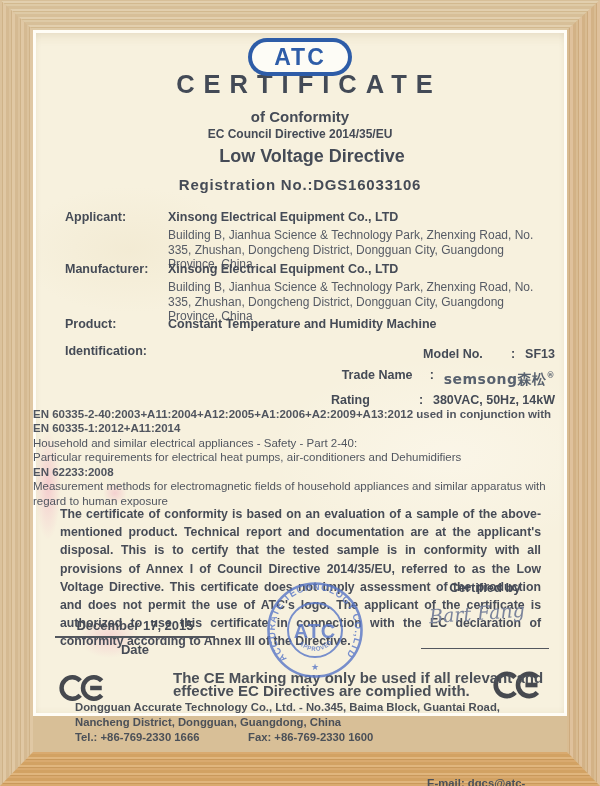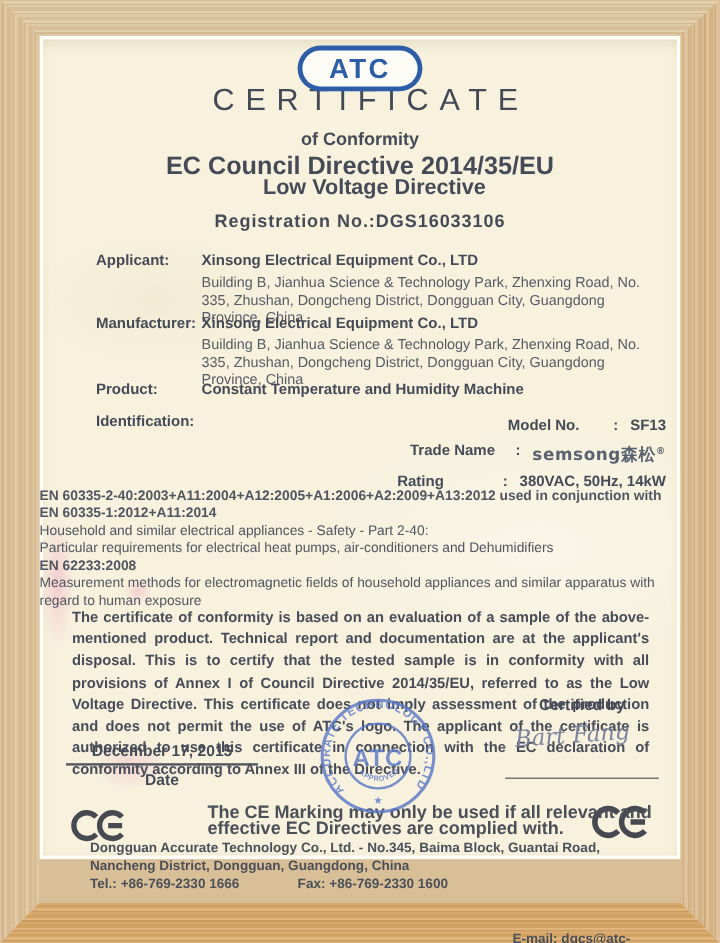--- a/index.html
+++ b/index.html
@@ -41,29 +41,29 @@
   .smudge{position:absolute;border-radius:50%;pointer-events:none;}
   .sm1{left:2px;top:400px;width:26px;height:110px;background:radial-gradient(closest-side,rgba(236,110,165,.28),transparent);}
   .sm2{left:46px;top:588px;width:60px;height:40px;background:radial-gradient(closest-side,rgba(236,110,165,.22),transparent);}
   .sm3{left:70px;top:452px;width:24px;height:22px;background:radial-gradient(closest-side,rgba(236,110,165,.25),transparent);}
 
   
   .logo-pill{left:50%;top:8px;transform:translateX(-50%);width:104px;height:38px;border-radius:19px;
     background:#2e5da8;z-index:6;}
   .logo-inner{position:absolute;inset:4px;border-radius:15px;background:#fdfcf6;display:flex;
     align-items:center;justify-content:center;font-weight:900;font-size:23px;color:#2e5da8;letter-spacing:2px;}
-  .title{top:40px;font-size:25.5px;font-weight:normal;letter-spacing:9px;padding-left:18px;color:#434a56;z-index:5;}
+  .title{top:40px;font-size:25.5px;font-weight:bold;letter-spacing:9px;padding-left:18px;color:#434a56;z-index:5;}
   .sub1{top:78px;font-size:15px;}
-  .sub2{top:97px;font-size:21px;}
+  .sub2{top:97px;font-size:12px;}
   .sub3{top:116px;font-size:18px;margin-left:24px;}
   .reg{top:146px;font-size:15px;letter-spacing:.8px;}
 
   
   .row{position:absolute;left:0;right:12px;display:flex;align-items:flex-start;}
-  .lbl{box-sizing:border-box;width:135px;padding-left:47px;flex:none;font-weight:bold;font-size:12.5px;}
+  .lbl{box-sizing:border-box;width:135px;padding-left:32px;flex:none;font-weight:bold;font-size:12.5px;}
   .val{flex:1;font-size:12.5px;}
   .name{font-weight:bold;margin-bottom:4px;}
   .addr{font-size:12px;line-height:1.22;color:#565b65;}
   .r-applicant{top:180px;}
   .r-manufacturer{top:232px;}
   .r-product{top:287px;}
   .r-ident{top:314px;}
   .ident-row{display:flex;line-height:21px;font-weight:bold;justify-content:flex-end;}
   .ident-name{width:88px;flex:none;}
   .ident-sep{width:14px;flex:none;}

